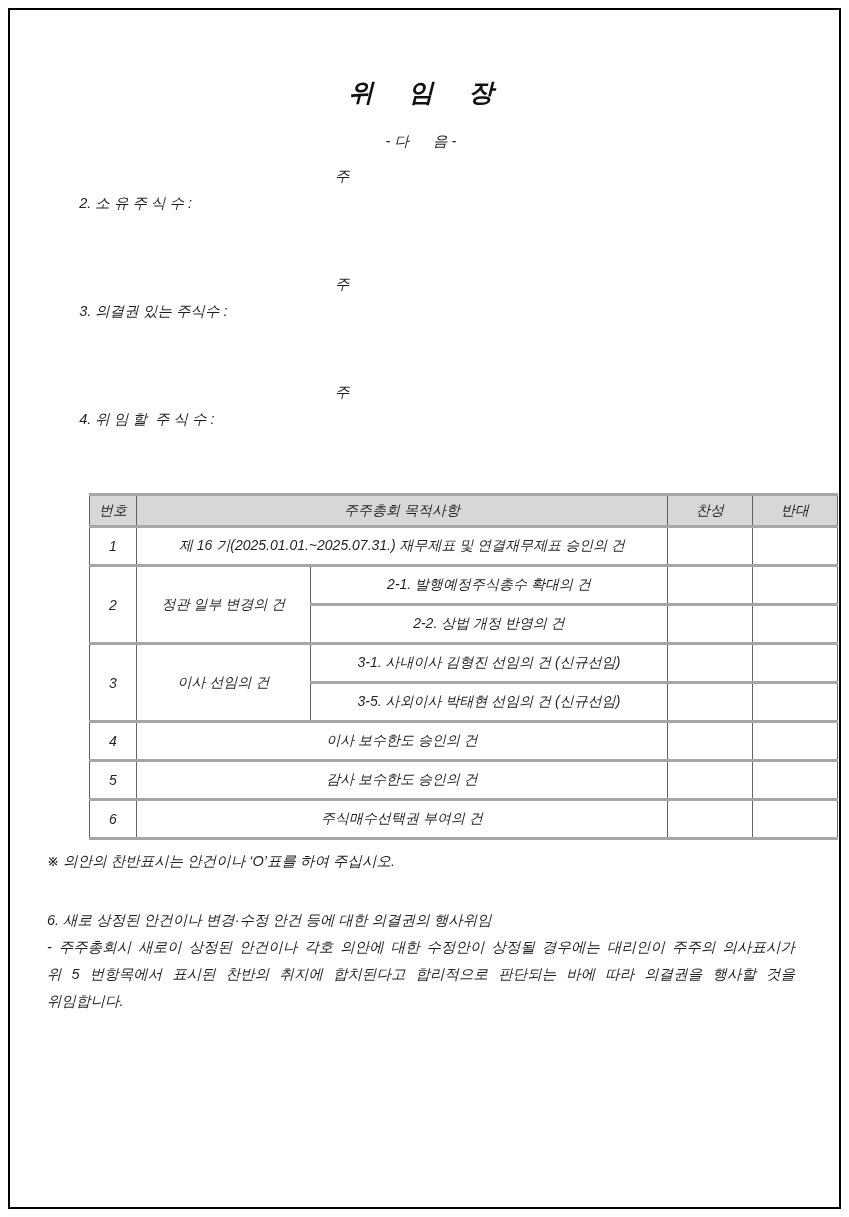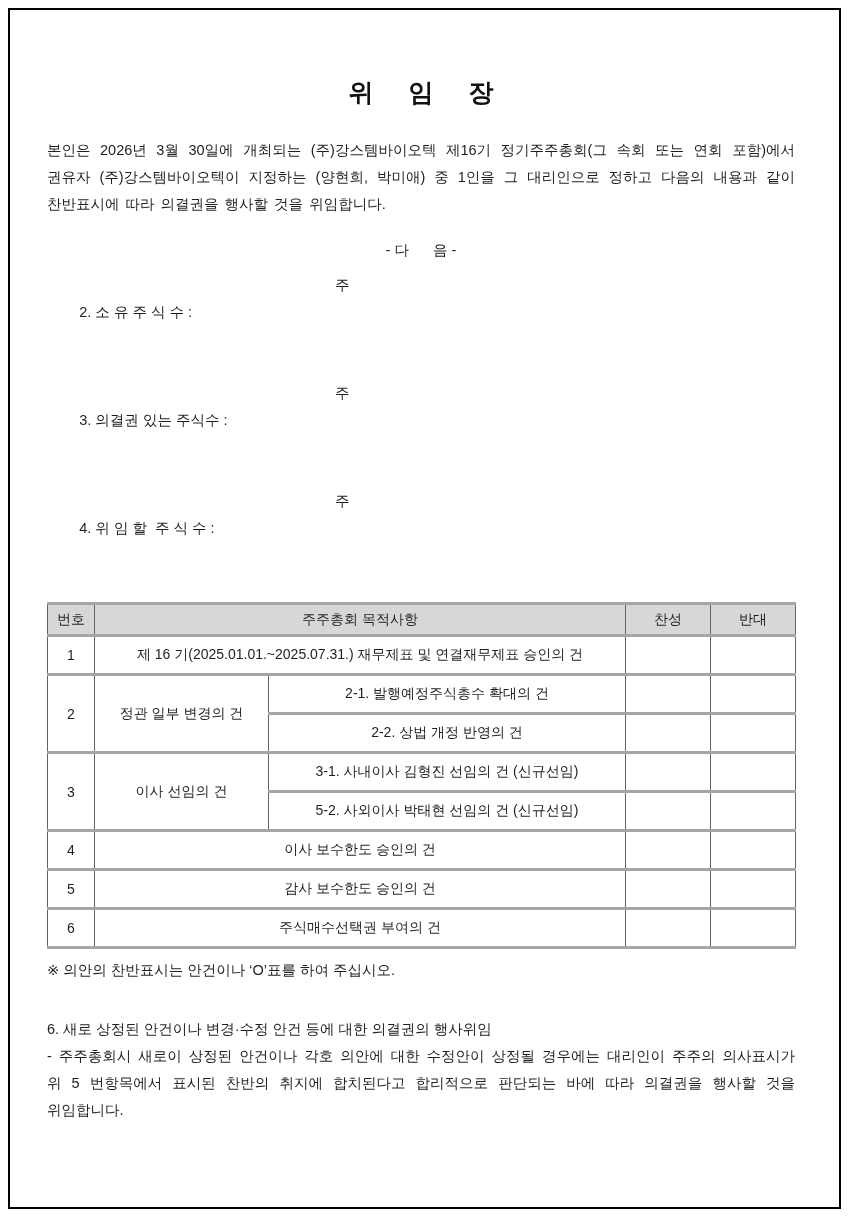--- a/index.html
+++ b/index.html
@@ -7,20 +7,21 @@
     font-family: "Liberation Sans", "DejaVu Sans", sans-serif;
     color: #1f1f1f;
     -webkit-font-smoothing: antialiased;
   }
   .page {
     position: relative;
     width: 849px;
     height: 1217px;
     background: #ffffff;
     overflow: hidden;
+    font-style: italic;
   }
   .page-frame {
     position: absolute;
     inset: 8px;
     border: 2px solid #000000;
     pointer-events: none;
   }
   .content {
     position: absolute;
     left: 47px;
@@ -57,21 +58,21 @@
     line-height: 27px;
     white-space: pre;
   }
   .num-list .unit {
     position: absolute;
     left: 288px;
     top: 0;
   }
   
   table { border-collapse: collapse; table-layout: fixed; }
-  .agenda-table { width: 748px; margin-top: 6px; }
+  .agenda-table { width: 748px; margin-top: 6px; margin-left: 42px; }
   .agenda-table th, .agenda-table td,
   .instruction-table th, .instruction-table td {
     border-left: 1px solid #636363;
     border-right: 1px solid #636363;
     border-top: 3px solid #a6a6a6;
     border-bottom: 3px solid #a6a6a6;
     font-size: 14px;
     font-weight: normal;
     padding: 0 4px;
     overflow: hidden;
@@ -105,21 +106,20 @@
 </head>
 <body>
 
 <div class="page">
   <div class="page-frame"></div>
 
   <div class="content">
 
     <div class="doc-title">위 임 장</div>
 
-    <p class="intro">본인은 2026년 3월 30일에 개최되는 (주)강스템바이오텍 제16기 정기주주총회(그 속회 또는 연회 포함)에서 권유자 (주)강스템바이오텍이 지정하는 (양현희, 박미애) 중 1인을 그 대리인으로 정하고 다음의 내용과 같이 찬반표시에 따라 의결권을 행사할 것을 위임합니다.</p>
 
     <div class="daum">- 다      음 -</div>
 
     <div class="num-list">
       <div class="list-item">
         <span>2. 소 유 주 식 수 :</span>
         <span class="unit">주</span>
       </div>
       <div class="list-item">
         <span>3. 의결권 있는 주식수 :</span>
@@ -165,21 +165,21 @@
         <td></td>
       </tr>
       <tr>
         <td class="cell-center" rowspan="2">3</td>
         <td class="cell-center" rowspan="2">이사 선임의 건</td>
         <td class="cell-left">3-1. 사내이사 김형진 선임의 건 (신규선임)</td>
         <td></td>
         <td></td>
       </tr>
       <tr>
-        <td class="cell-left">5-2. 사외이사 박태현 선임의 건 (신규선임)</td>
+        <td class="cell-left">3-5. 사외이사 박태현 선임의 건 (신규선임)</td>
         <td></td>
         <td></td>
       </tr>
       <tr>
         <td class="cell-center">4</td>
         <td class="cell-center" colspan="2">이사 보수한도 승인의 건</td>
         <td></td>
         <td></td>
       </tr>
       <tr>

